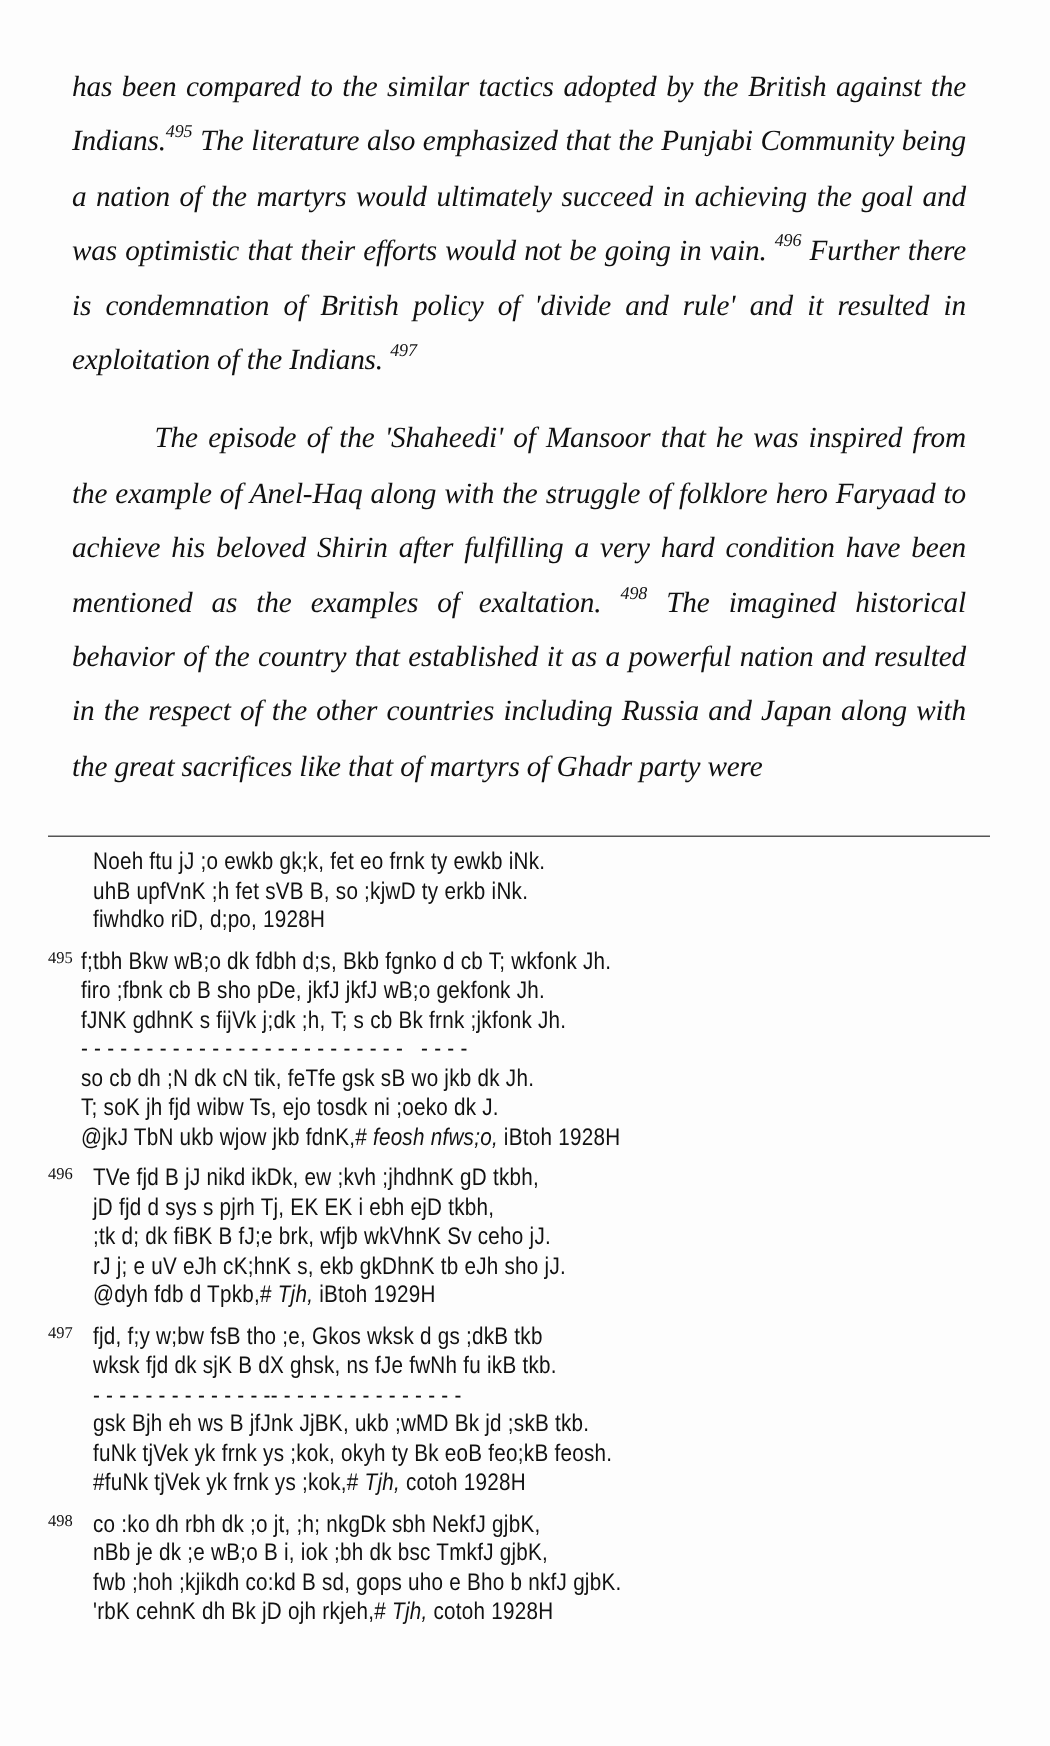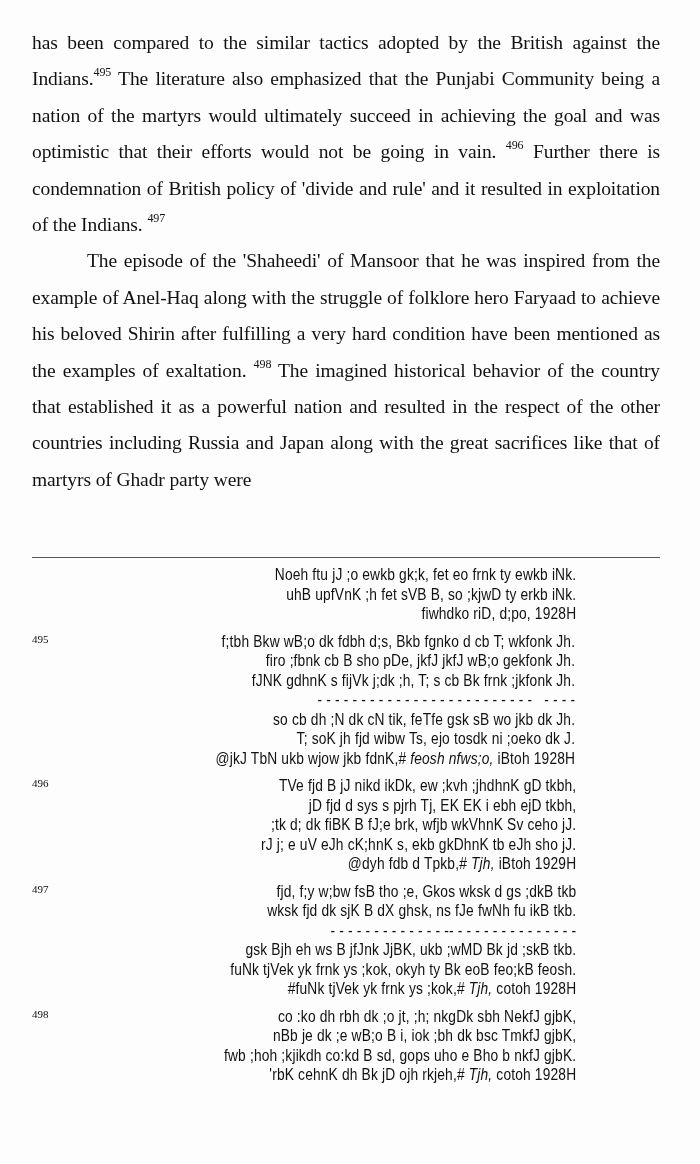--- a/index.html
+++ b/index.html
@@ -18,22 +18,23 @@
     position: absolute;
     left: 32px;
     top: 25px;
     width: 628px;
   }
   .body-text {
     font-family: "Liberation Serif", "DejaVu Serif", serif;
     font-size: 19.5px;
     line-height: 36.4px;
     text-align: justify;
-    margin: 0;
+    margin: 16px;
     letter-spacing: -0.1px;
+    font-style: italic;
   }
   .body-text.indent {
     text-indent: 55px;
   }
   .body-text sup {
     font-size: 12px;
     line-height: 0;
     vertical-align: 9px;
   }
   .rule {
@@ -42,21 +43,20 @@
     top: 557px;
     width: 628px;
     height: 0;
     border-top: 1.5px solid #555;
   }
   .footnotes {
     position: absolute;
     left: 32px;
     top: 565px;
     width: 628px;
-    text-align: right;
   }
   .fn-block {
     position: relative;
     margin-bottom: 8px;
   }
   .fn-num {
     position: absolute;
     left: 0;
     top: 0;
     font-family: "Liberation Serif", "DejaVu Serif", serif;

